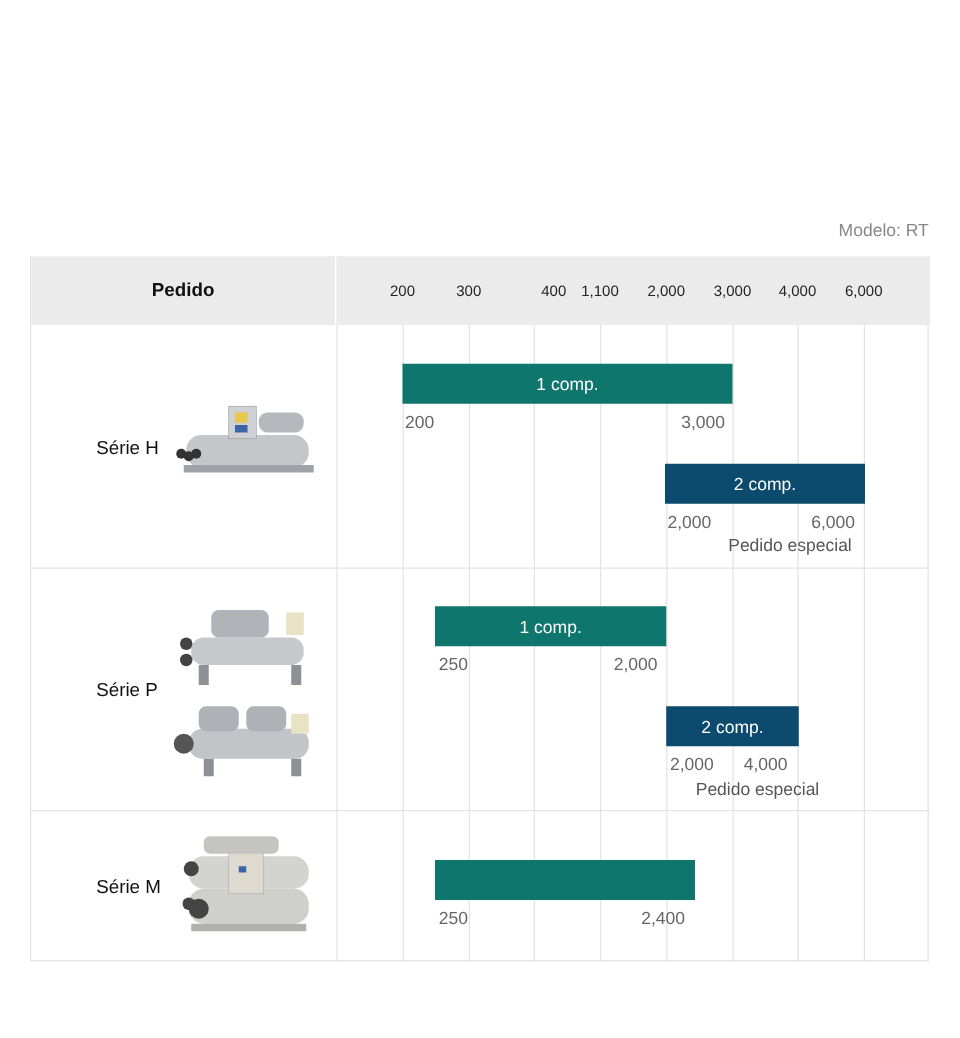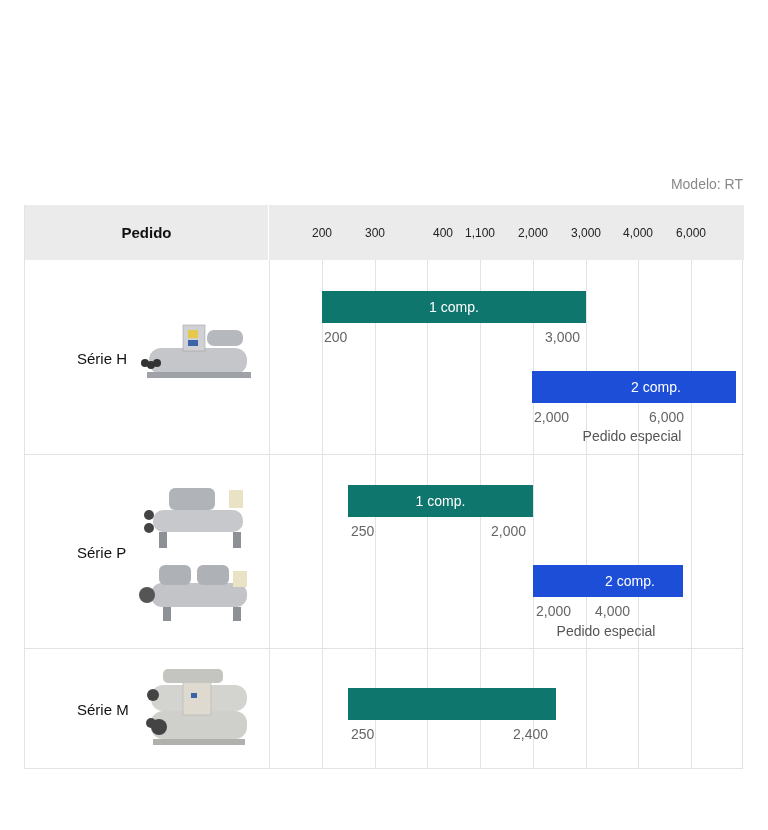--- a/index.html
+++ b/index.html
@@ -9,21 +9,21 @@
   .header { position: absolute; left: 0; top: 0; width: 719px; height: 55px; background: #ebebeb; }
   .header .model-h { position: absolute; left: 0; top: 0; width: 244px; height: 55px; display: flex; align-items: center; justify-content: center; font-weight: bold; font-size: 15px; color: #111; border-right: 1px solid #fff; box-sizing: border-box; }
   .tick { position: absolute; top: 0; height: 55px; display: flex; align-items: center; justify-content: center; font-size: 12px; color: #222; width: 53px; transform: translateX(-26.5px); }
   .divider-v { position: absolute; left: 244px; top: 55px; width: 1px; height: 509px; background: #e3e3e3; }
   .grid { position: absolute; top: 55px; width: 1px; height: 509px; background: #e3e3e3; }
   .row-border { position: absolute; left: 0; width: 719px; height: 1px; background: #e3e3e3; }
   .series-label { position: absolute; left: 24px; font-size: 15px; color: #111; margin-left: 28px; }
   .machine { position: absolute; }
   .bar { position: absolute; height: 32px; display: flex; align-items: center; justify-content: center; color: #fff; font-size: 14px; }
   .bar.light { background: #0f766e; }
-  .bar.dark { background: #1d4ed8; padding-left: 44px; }
+  .bar.dark { background: #0c4a6e; }
   .val { position: absolute; font-size: 14px; color: #666; }
   .note { position: absolute; font-size: 14px; color: #555; text-align: center; margin-left: 20px; }
 </style>
 </head>
 <body>
 
 <div class="unit">Modelo: RT</div>
 
 <div class="table">
   <div class="header">

